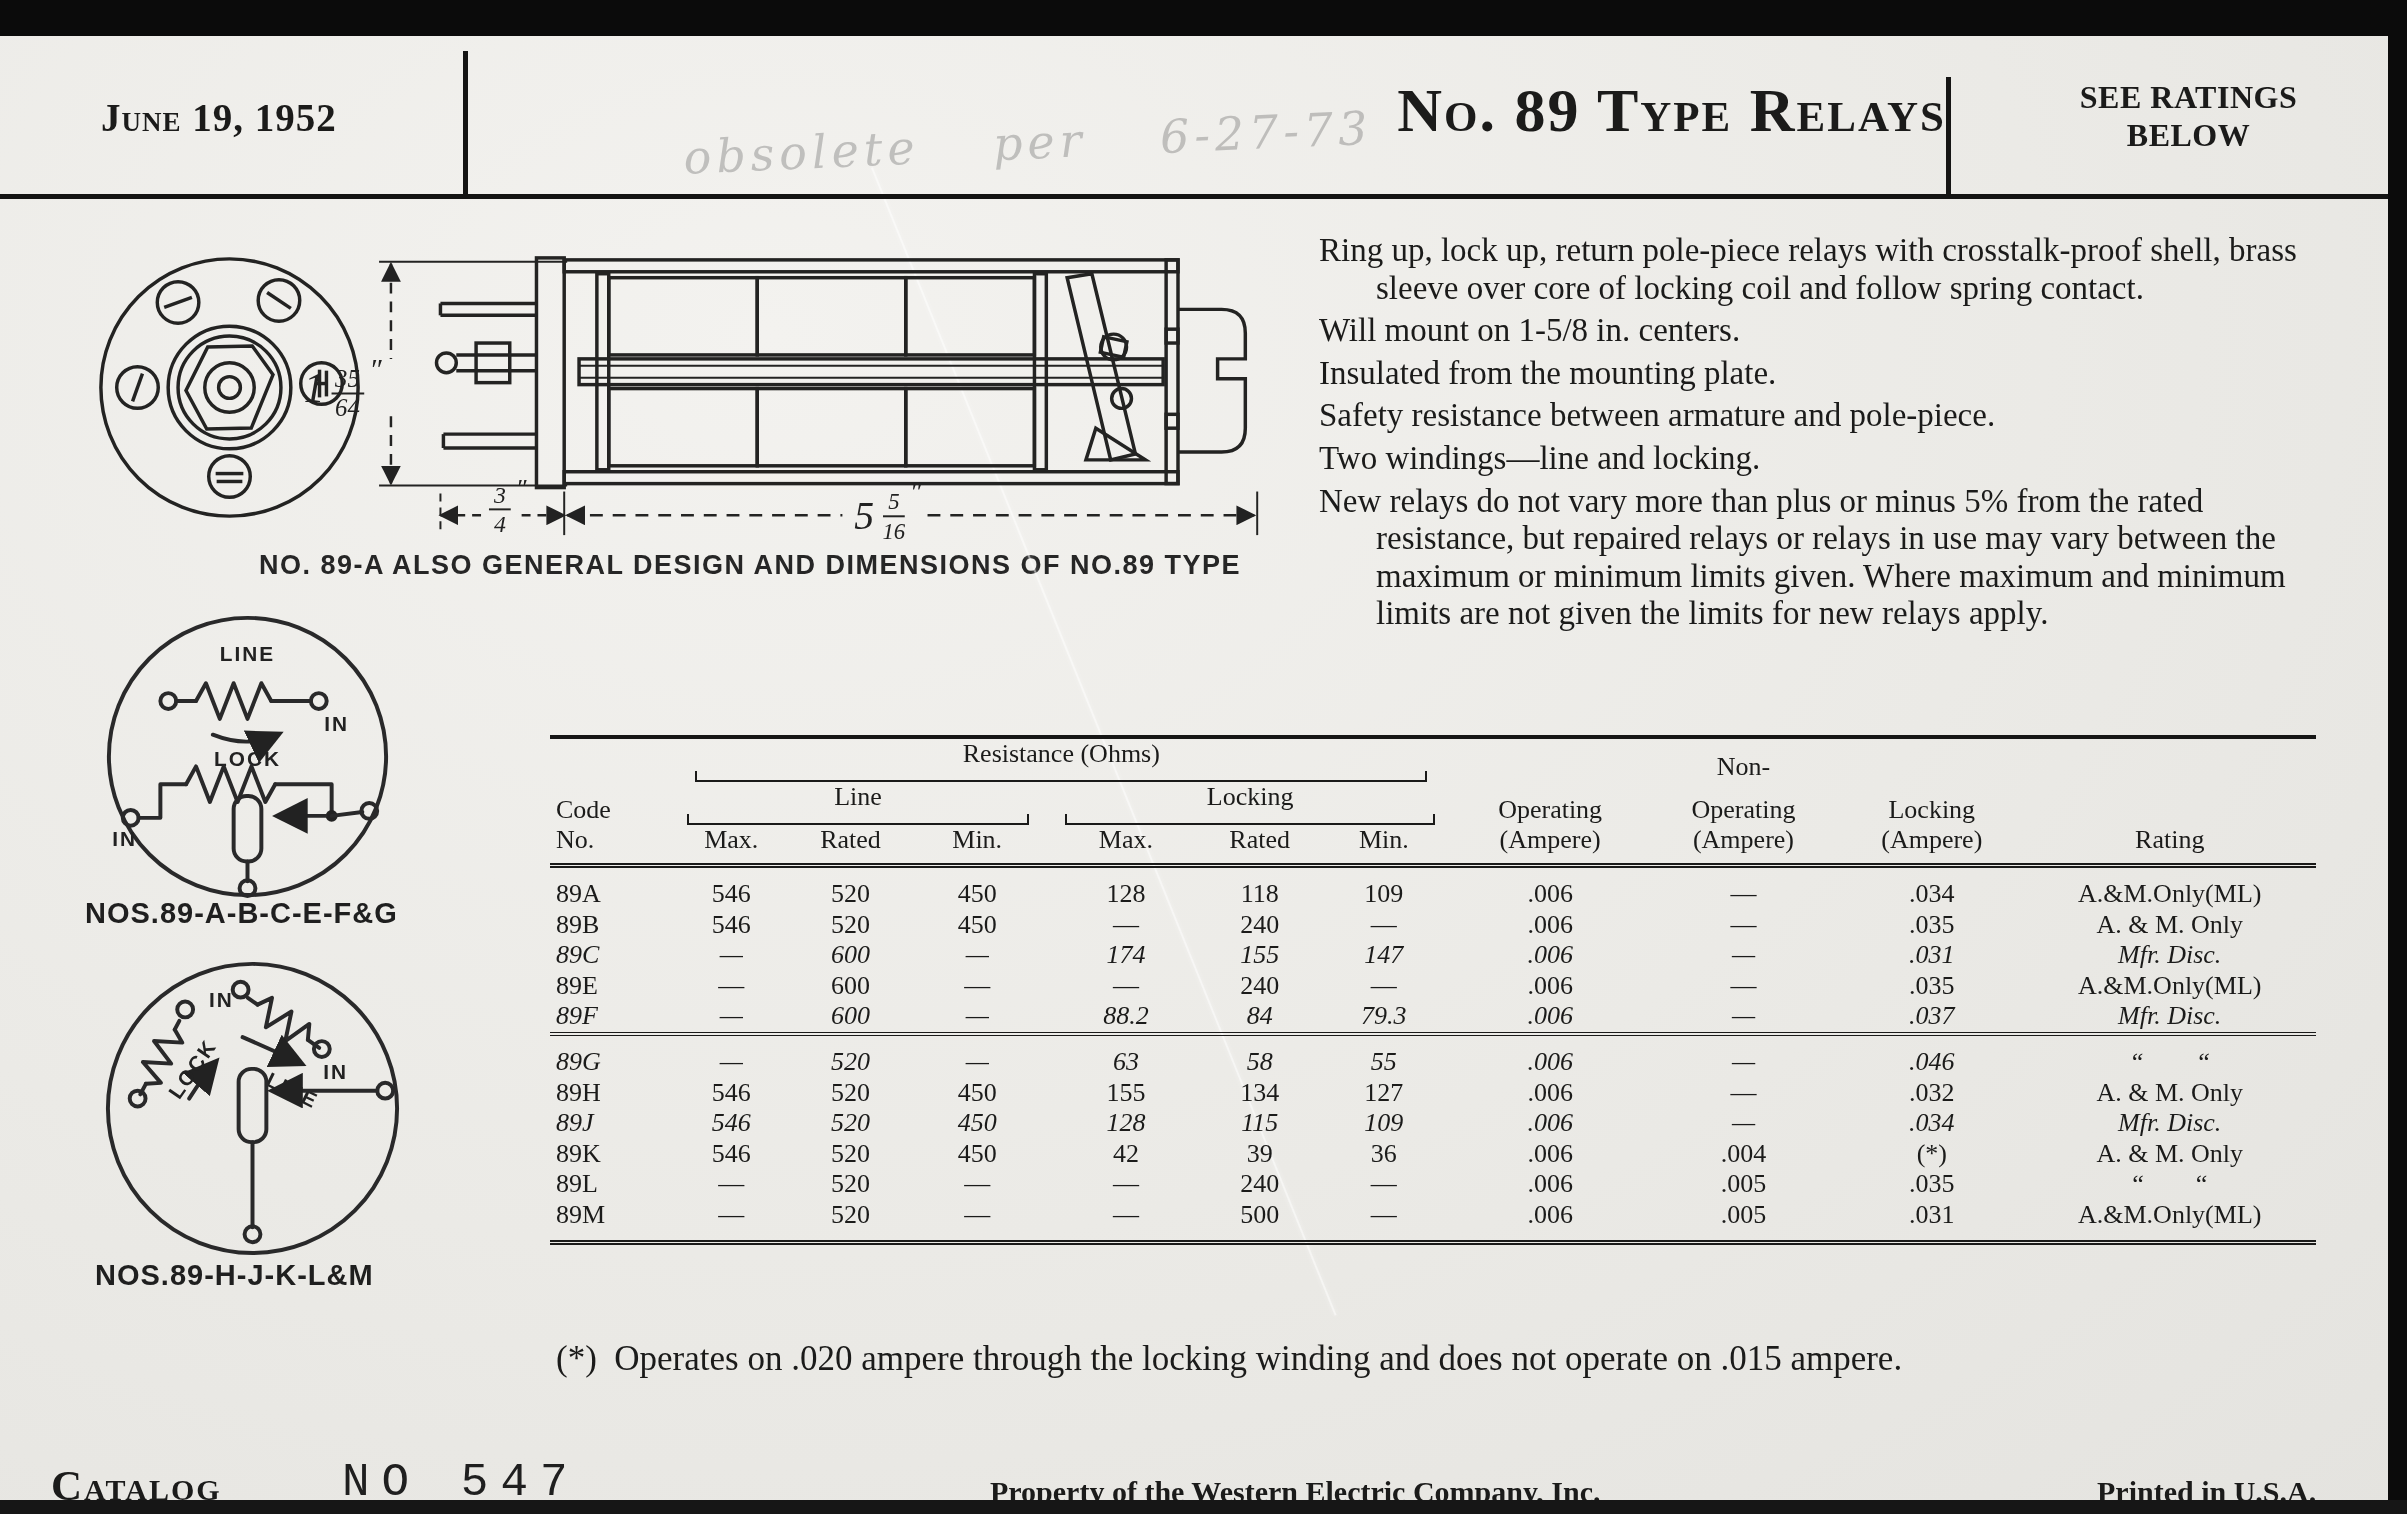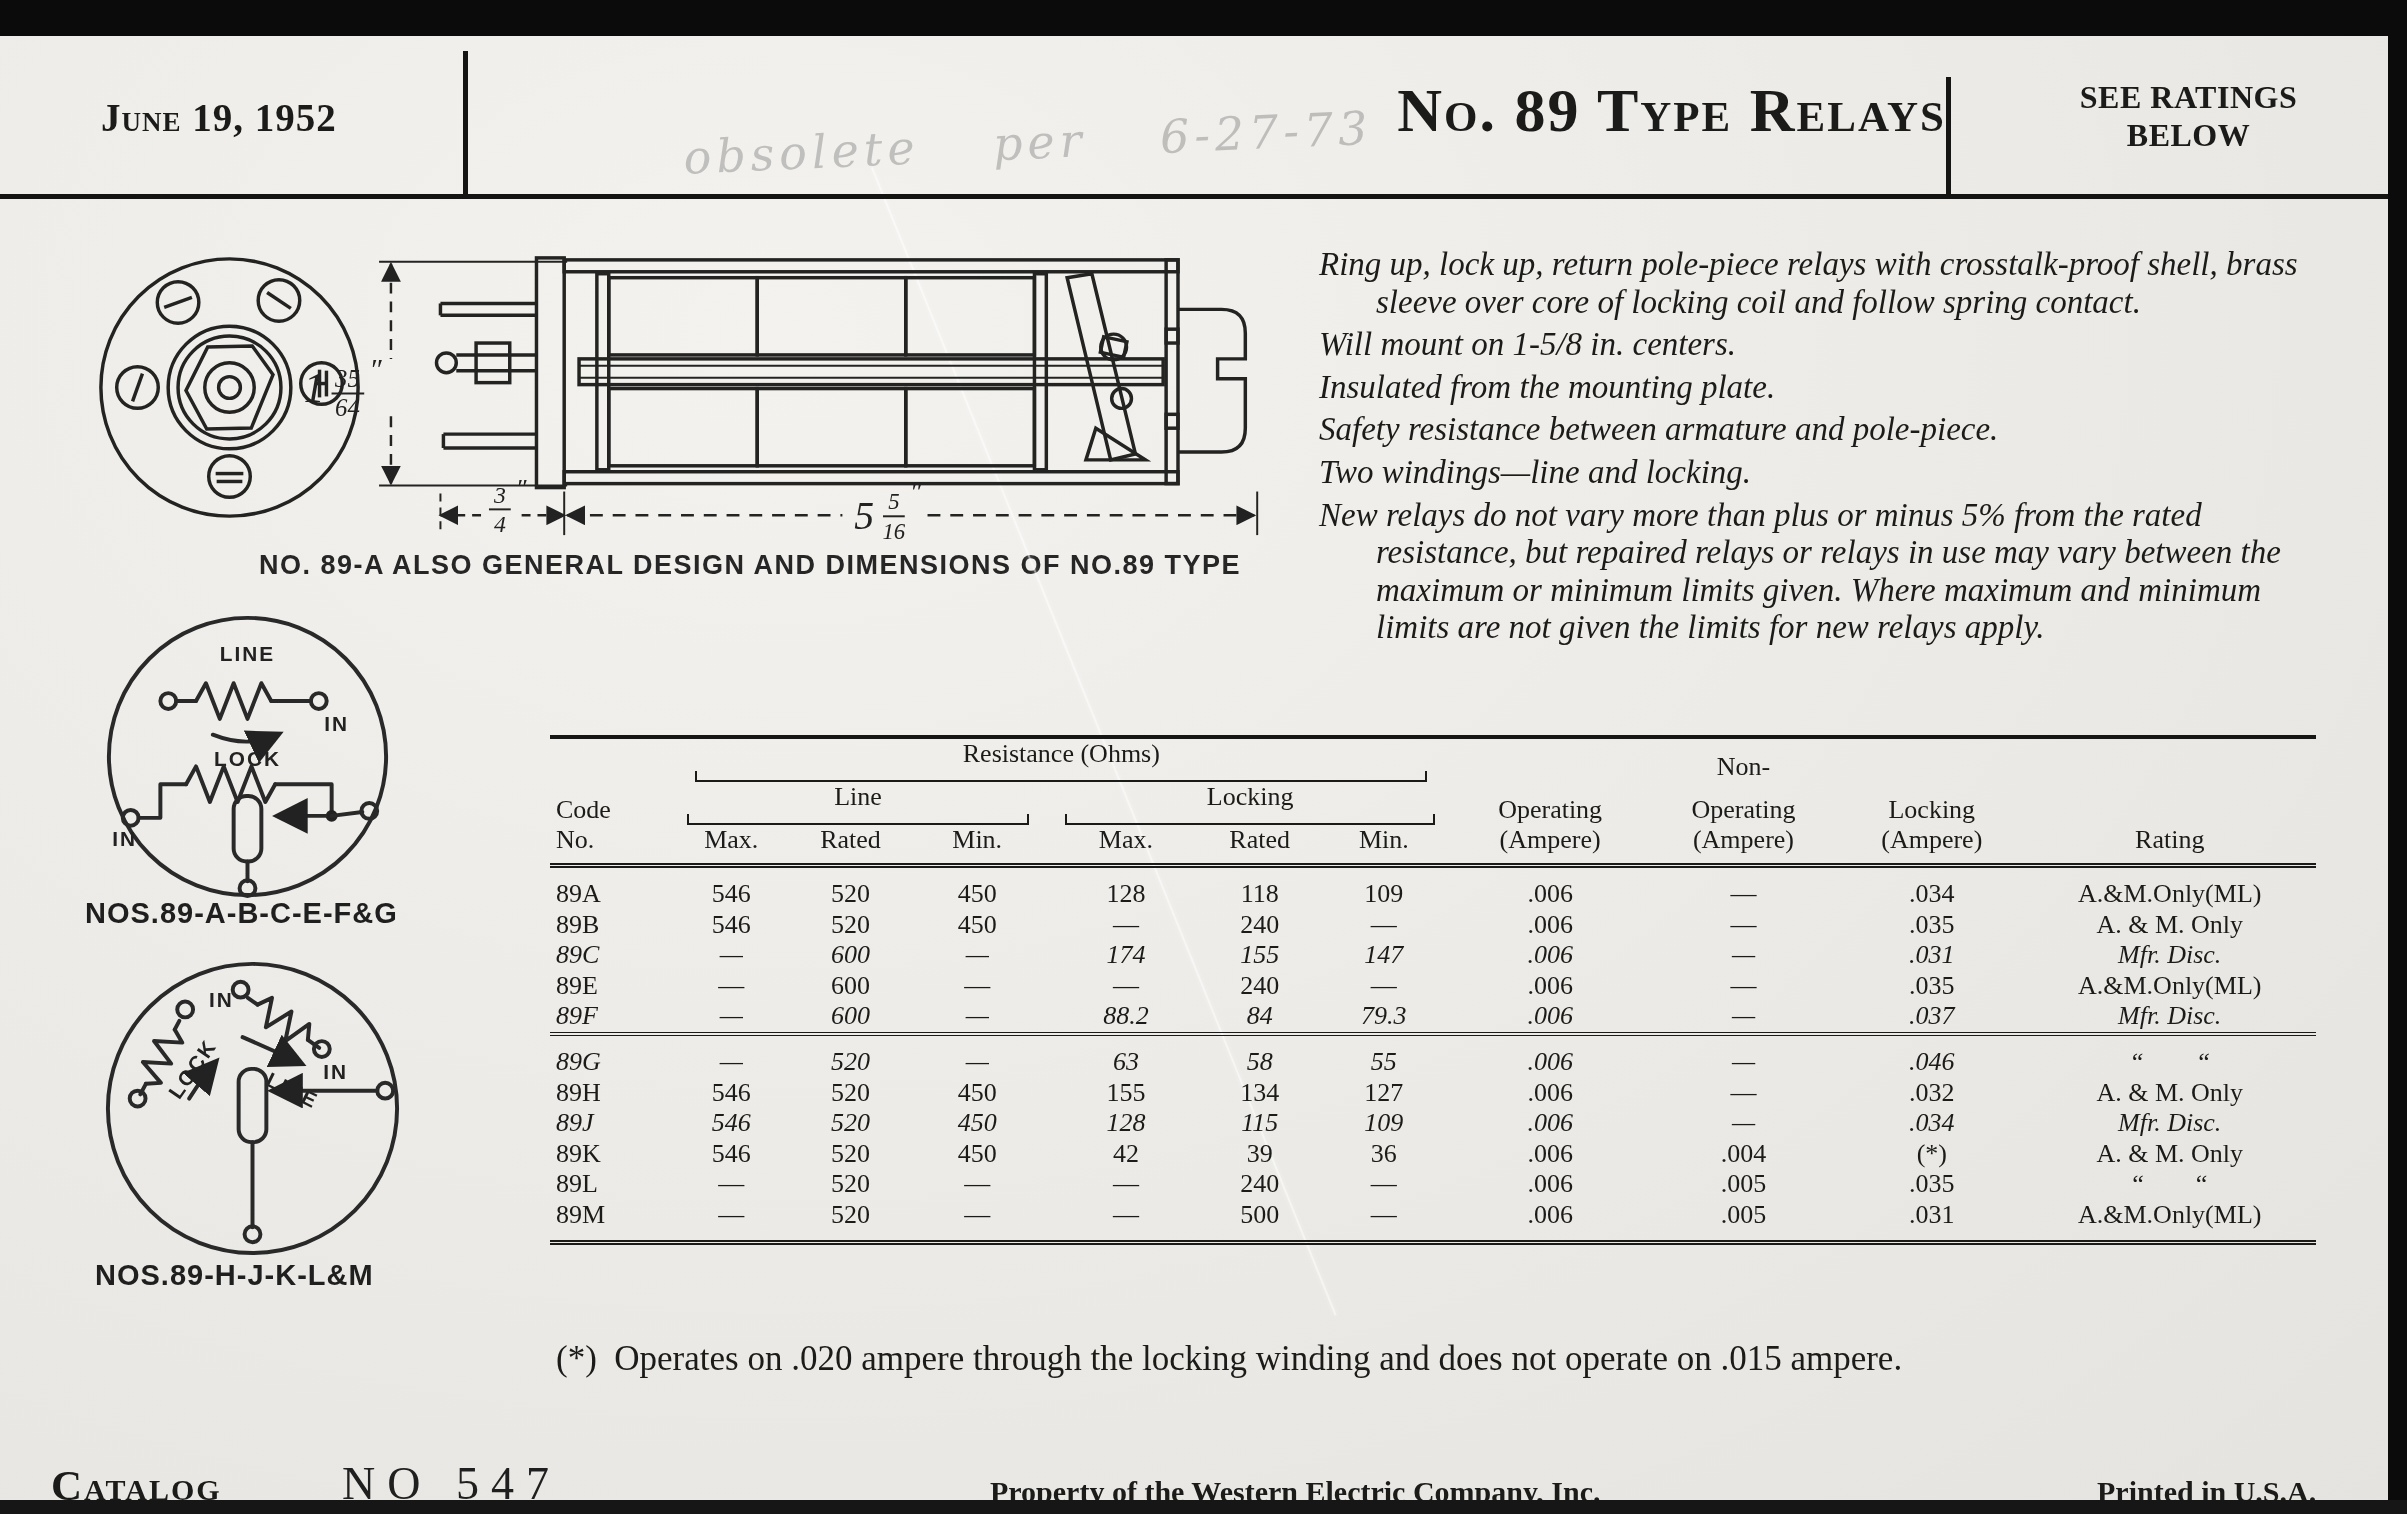--- a/index.html
+++ b/index.html
@@ -54,22 +54,22 @@
     letter-spacing:1.5px;color:#262626;white-space:nowrap;
   }
   .sch-caption{
     position:absolute;font-family:"Liberation Sans",sans-serif;
     font-size:29px;font-weight:700;letter-spacing:1px;color:#1f1f1f;white-space:nowrap;
   }
   .sch-caption1{left:85px;top:897px;}
   .sch-caption2{left:95px;top:1259px;}
   
   .desc{
-    position:absolute;left:1319px;top:246px;width:1010px;
-    font-size:33px;line-height:1.14;font-style:italic;
+    position:absolute;left:1319px;top:232px;width:1010px;
+    font-size:33px;line-height:1.14;
   }
   .desc p{margin:0 0 5px 0;padding-left:57px;text-indent:-57px;}
   
   .spec-table{
     position:absolute;left:550px;top:735px;width:1766px;
     border-collapse:collapse;table-layout:fixed;
     font-size:26px;z-index:2;
     border-top:4px solid #161615;
   }
   .spec-table th{font-weight:normal;vertical-align:bottom;padding:0 4px;white-space:nowrap;text-align:center;}
@@ -85,21 +85,21 @@
   .footnote{
     position:absolute;left:556px;top:1339px;width:1782px;font-size:35px;z-index:2;
   }
   
   .ft-catalog{
     position:absolute;left:51px;top:1461px;
     font-size:43px;font-weight:700;font-variant:small-caps;letter-spacing:2px;
   }
   .ft-number{
     position:absolute;left:342px;top:1457px;
-    font-family:Liberation Serif, serif;font-size:46px;letter-spacing:12px;color:#1f1f1f;
+    font-family:Liberation Mono, monospace;font-size:46px;letter-spacing:12px;color:#1f1f1f;
   }
   .ft-property{
     position:absolute;left:990px;top:1475px;width:752px;text-align:left;
     font-size:30px;font-weight:700;
   }
   .ft-printed{
     position:absolute;left:2097px;top:1475px;font-size:30px;font-weight:700;white-space:nowrap;
   }
   
   .ln{stroke:#232322;stroke-width:3.5;fill:none;}

